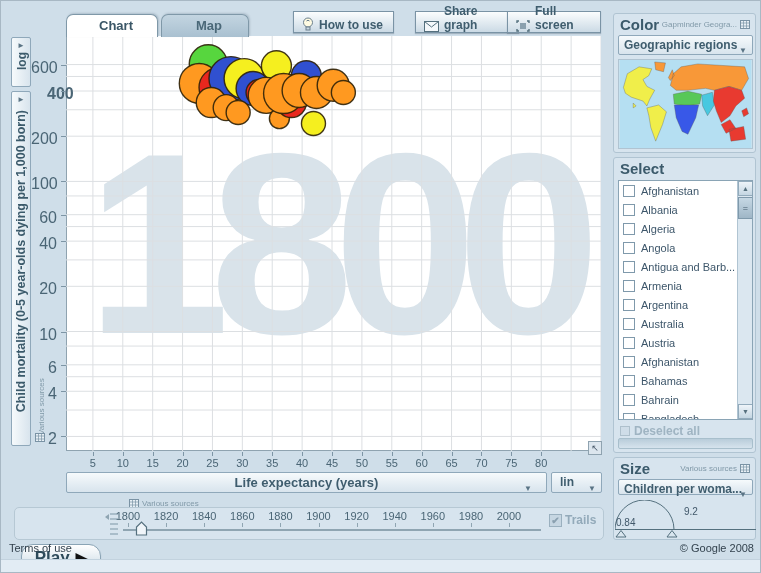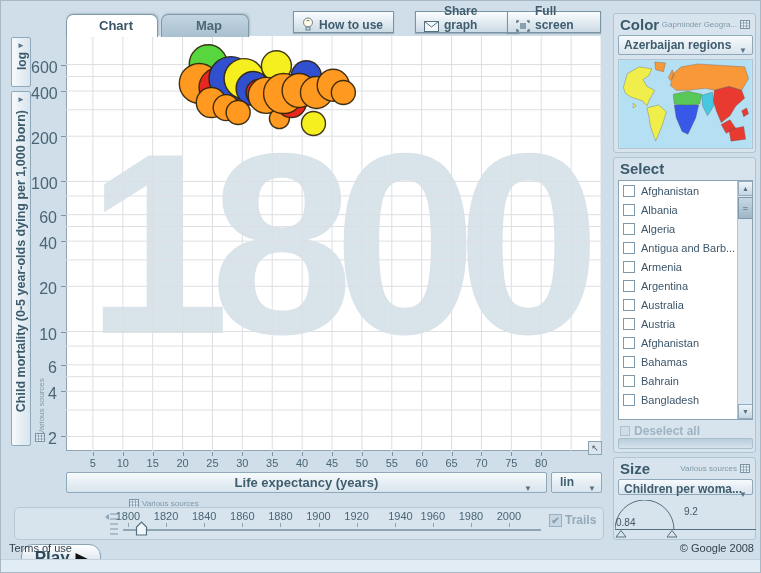--- a/index.html
+++ b/index.html
@@ -243,21 +243,21 @@
   </div>
 
   <div class="panel" style="top:12px;height:140px;">
     <div class="panel-title">Color</div>
     <div class="abs src-note" style="right:18px;top:6px;">Gapminder Geogra...</div>
     <svg class="abs" width="10" height="9" style="right:5px;top:6px;">
       <rect x="0.5" y="0.5" width="9" height="8" fill="#e8f0f6" stroke="#7a93a5"></rect>
         <path d="M0.5,3 H9.5 M0.5,6 H9.5 M3.5,0.5 V8.5 M6.5,0.5 V8.5" stroke="#7a93a5" stroke-width="0.7"></path>
     </svg>
     <div class="dd" style="left:4px;top:21px;width:135px;height:20px;line-height:18px;padding-left:5px;">
-      <span>Azerbaijan regions</span>
+      <span>Geographic regions</span>
       <span class="arr" style="right:5px;top:6px;">▼</span>
     </div>
     <svg class="abs" id="world-map" width="135" height="90" viewBox="0 0 135 90" style="left:4px;top:45px;border:1px solid #b0c4d2;">
       <rect id="m-ocean" x="0" y="0" width="135" height="90" fill="#b5dff2"></rect>
       <path id="m-amer" d="M4,28 L8,14 L20,7 L33,9 L30,16 L24,20 L28,27 L36,31 L31,40 L28,47 L24,42 L12,38 L6,34 Z M28,49 L40,46 L48,53 L44,66 L37,83 L32,69 L30,57 Z M14,44 l3,3 l-3,2 Z" fill="#f0ee4a" stroke="rgba(90,90,90,0.35)"></path>
       <path id="m-grn" d="M36,2 L47,3 L45,12 L37,10 Z" fill="#f89838" stroke="rgba(90,90,90,0.35)"></path>
       <path id="m-eur" d="M52,26 L55,14 L63,7 L80,4 L128,7 L132,19 L125,31 L112,27 L97,31 L88,29 L70,31 L58,31 Z M50,18 l4,-8 l2,6 l-4,5 Z" fill="#f89838" stroke="rgba(90,90,90,0.35)"></path>
       <path id="m-naf" d="M55,35 L70,32 L84,35 L82,45 L69,47 L56,45 Z" fill="#58c858" stroke="rgba(90,90,90,0.35)"></path>
       <path id="m-saf" d="M56,46 L81,46 L78,59 L70,76 L64,73 L58,59 Z" fill="#3858e8" stroke="rgba(90,90,90,0.35)"></path>
       <path id="m-sas" d="M84,36 L95,33 L97,46 L90,57 L85,47 Z" fill="#48c8e0" stroke="rgba(90,90,90,0.35)"></path>
@@ -275,20 +275,24 @@
         <div class="citem">
           <span class="cbox"></span>
           <span>Albania</span>
         </div>
         <div class="citem">
           <span class="cbox"></span>
           <span>Algeria</span>
         </div>
         <div class="citem">
           <span class="cbox"></span>
+          <span>Angola</span>
+        </div>
+        <div class="citem">
+          <span class="cbox"></span>
           <span>Antigua and Barb...</span>
         </div>
         <div class="citem">
           <span class="cbox"></span>
           <span>Armenia</span>
         </div>
         <div class="citem">
           <span class="cbox"></span>
           <span>Argentina</span>
         </div>
@@ -349,21 +353,21 @@
       <path d="M52,37 L57,30.5 L62,37 Z" fill="#d9e6ef" stroke="#54707e"></path>
     </svg>
   </div>
 
   <div class="abs" id="bottom-strip"></div>
   <div class="footer-text" style="left:8px;top:541px;">Terms of use</div>
   <div class="footer-text" style="right:6px;top:541px;">© Google 2008</div>
 
 <div class="ytick-label" style="left:30px;top:57.57354685874681px;">600</div>
     <div class="tickmark" style="left:60px;top:63.57354685874681px;width:5px;height:1px;"></div>
-    <div class="ytick-label" style="left:30px;top:84.00924774521417px;">400</div>
+    <div class="ytick-label" style="left:46px;top:84.00924774521417px;font-weight:bold;">400</div>
     <div class="tickmark" style="left:60px;top:90.00924774521417px;width:5px;height:1px;"></div>
     <div class="ytick-label" style="left:30px;top:129.20137690541986px;">200</div>
     <div class="tickmark" style="left:60px;top:135.20137690541986px;width:5px;height:1px;"></div>
     <div class="ytick-label" style="left:30px;top:174.39350606562556px;">100</div>
     <div class="tickmark" style="left:60px;top:180.39350606562556px;width:5px;height:1px;"></div>
     <div class="ytick-label" style="left:30px;top:207.6985503838125px;">60</div>
     <div class="tickmark" style="left:60px;top:213.6985503838125px;width:5px;height:1px;"></div>
     <div class="ytick-label" style="left:30px;top:234.13425127027992px;">40</div>
     <div class="tickmark" style="left:60px;top:240.13425127027992px;width:5px;height:1px;"></div>
     <div class="ytick-label" style="left:30px;top:279.3263804304856px;">20</div>
@@ -415,21 +419,21 @@
     <div class="year-label" style="left:185.2px;">1840</div>
     <div class="year-tick" style="left:203.2px;"></div>
     <div class="year-label" style="left:223.3px;">1860</div>
     <div class="year-tick" style="left:241.3px;"></div>
     <div class="year-label" style="left:261.4px;">1880</div>
     <div class="year-tick" style="left:279.4px;"></div>
     <div class="year-label" style="left:299.5px;">1900</div>
     <div class="year-tick" style="left:317.5px;"></div>
     <div class="year-label" style="left:337.6px;">1920</div>
     <div class="year-tick" style="left:355.6px;"></div>
-    <div class="year-label" style="left:375.7px;text-align:right;">1940</div>
+    <div class="year-label" style="left:375.7px;">1940</div>
     <div class="year-tick" style="left:393.7px;"></div>
     <div class="year-label" style="left:413.8px;">1960</div>
     <div class="year-tick" style="left:431.8px;"></div>
     <div class="year-label" style="left:451.90000000000003px;">1980</div>
     <div class="year-tick" style="left:469.90000000000003px;"></div>
     <div class="year-label" style="left:490px;">2000</div>
     <div class="year-tick" style="left:508px;"></div>
   </div>
 
 </body></html>

